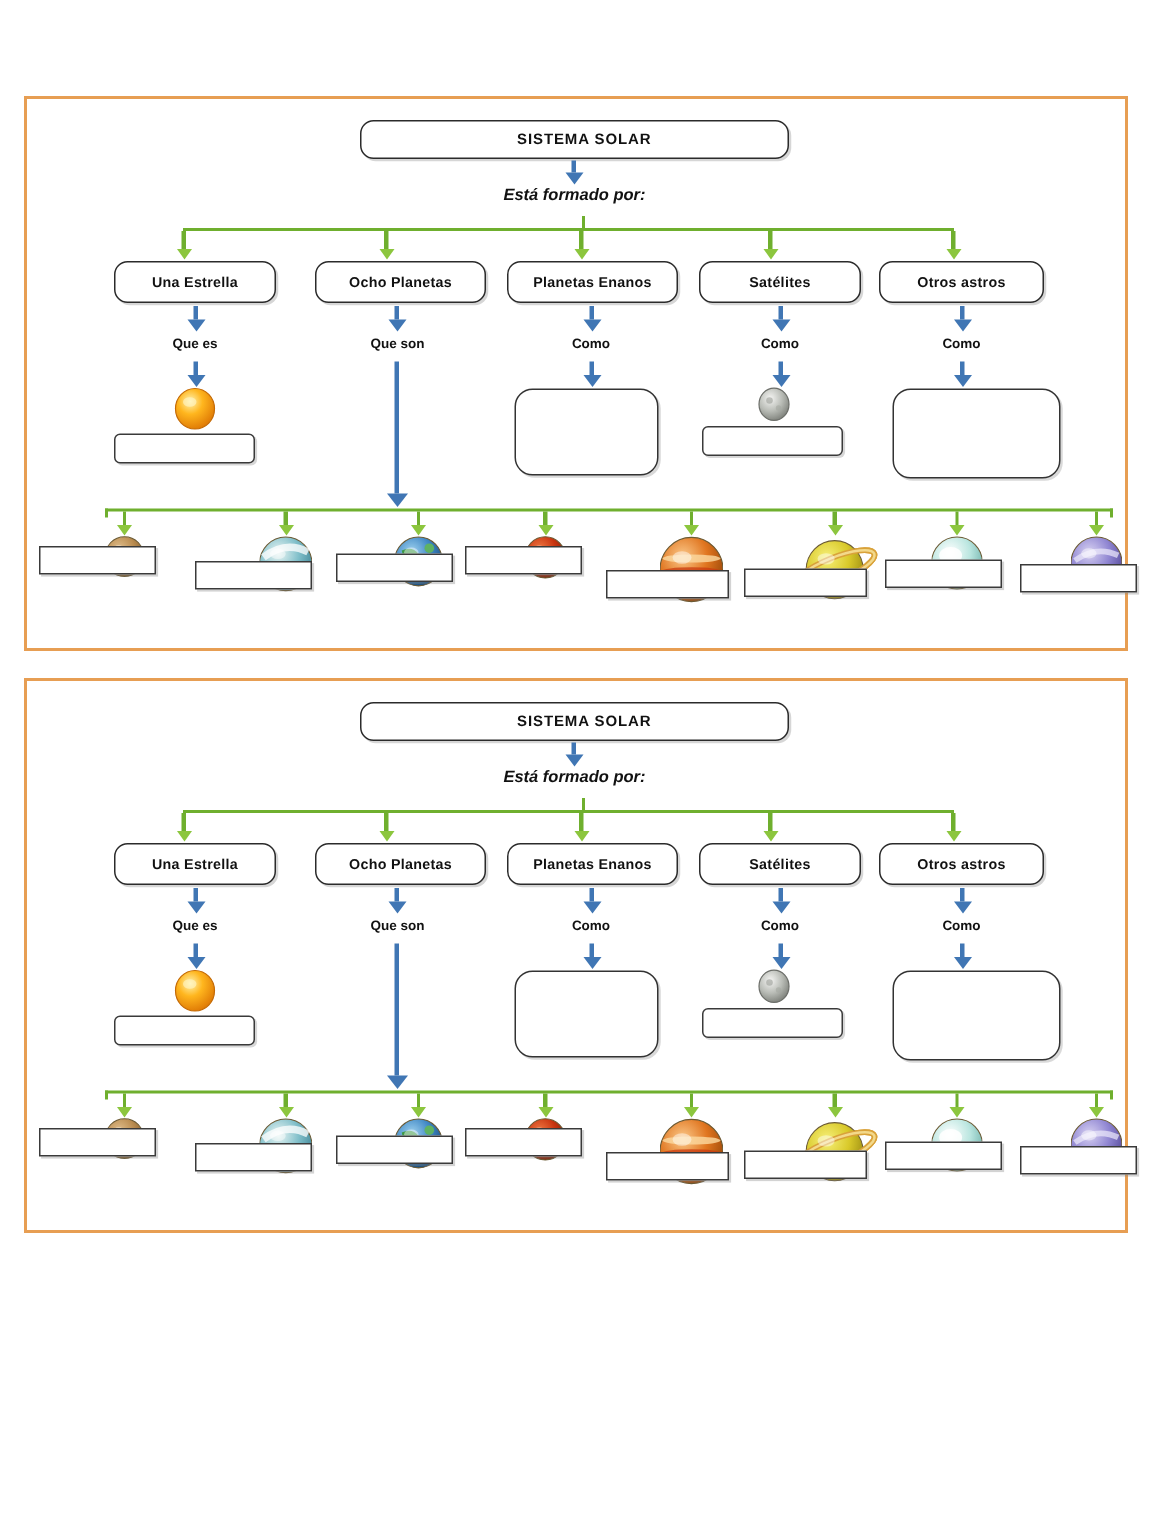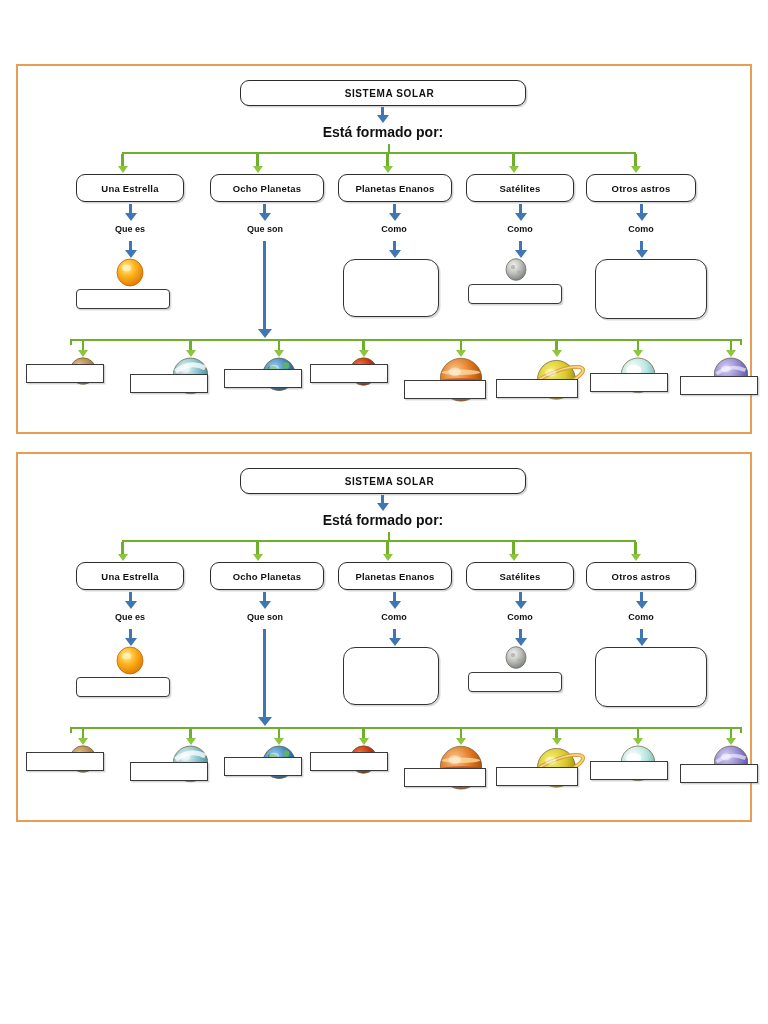--- a/index.html
+++ b/index.html
@@ -63,21 +63,21 @@
 
   
   .conn-text {
     position: absolute;
     font-size: 9px;
     font-weight: bold;
     color: #111;
     text-align: center;
     white-space: nowrap;
   }
-  #t-formado { left: 268px; top: 58px; width: 194px; font-size: 14px; }
+  #t-formado { left: 268px; top: 58px; width: 194px; font-size: 11px; font-style: italic; }
   .qlabel { top: 158px; width: 110px; }
 
   
   .barrow { position: absolute; width: 13px; }
   .barrow .shaft { width: 3.4px; background: #4076B4; margin: 0 auto; }
   .barrow .head {
     width: 0; height: 0; margin: 0 auto;
     border-left: 6.5px solid transparent;
     border-right: 6.5px solid transparent;
     border-top: 8px solid #4076B4;

